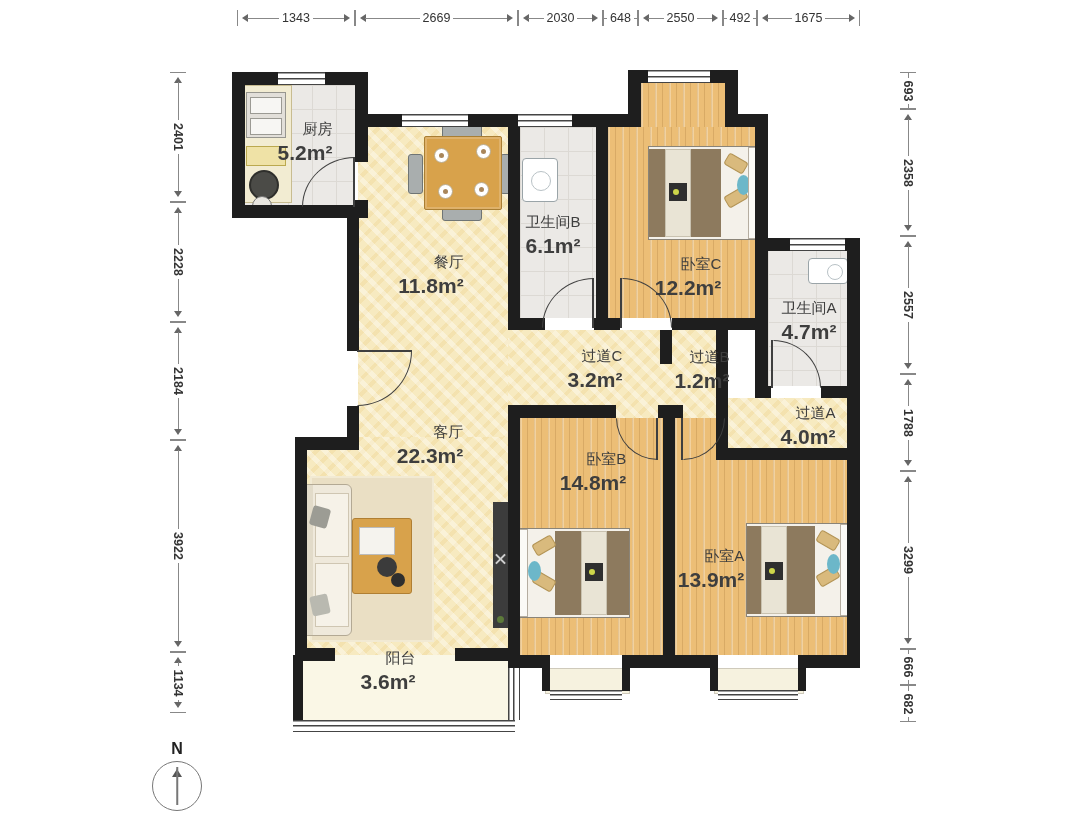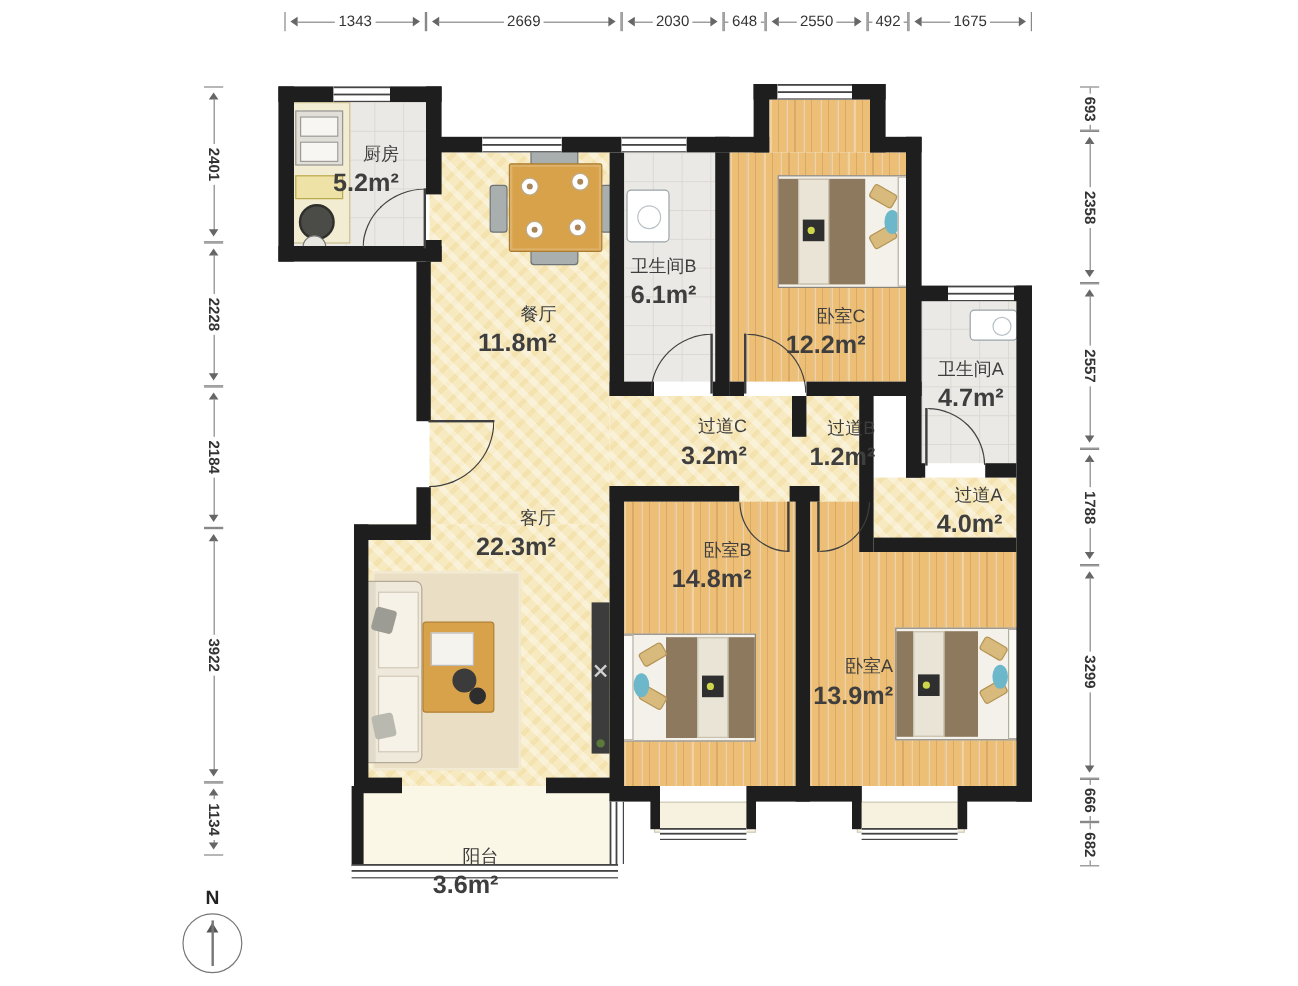--- a/index.html
+++ b/index.html
@@ -287,21 +287,21 @@
       <div class="ra">22.3m²</div>
   </div>
   <div class="rlabel" style="left:593px;top:473px;">
     <div class="rn">卧室B</div>
       <div class="ra">14.8m²</div>
   </div>
   <div class="rlabel" style="left:711px;top:570px;">
     <div class="rn">卧室A</div>
       <div class="ra">13.9m²</div>
   </div>
-  <div class="rlabel" style="left:388px;top:728px;">
+  <div class="rlabel" style="left:388px;top:672px;">
     <div class="rn">阳台</div>
       <div class="ra">3.6m²</div>
   </div>
 
 
   <div class="dim dh" style="left:237px;top:10px;width:118px;">
       <i class="ah aw"></i>
       <i class="ln"></i>
       <b class="lab">1343</b>
       <i class="ln"></i>

